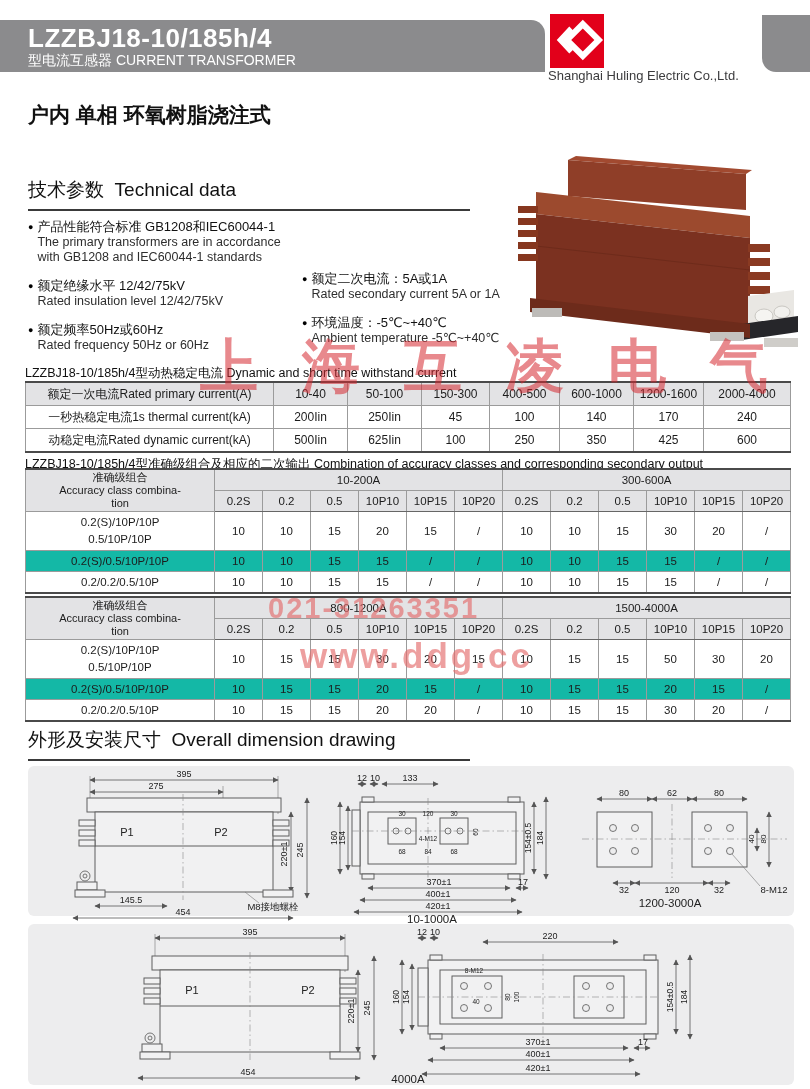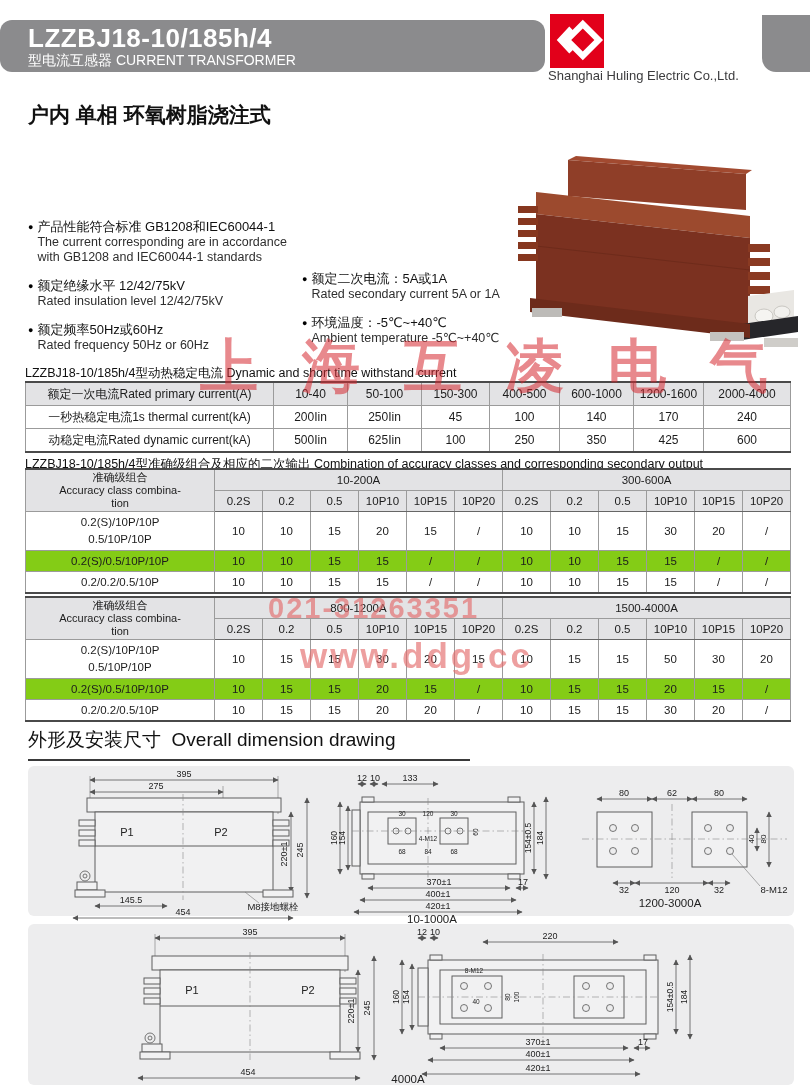--- a/index.html
+++ b/index.html
@@ -1,21 +1,21 @@
 <!DOCTYPE html>
 <html><head>
 <meta charset="utf-8">
 <style>
   html,body{margin:0;padding:0;background:#fff;}
   .page{position:relative;width:810px;height:1089px;background:#fff;overflow:hidden;
         font-family:"Liberation Sans","DejaVu Sans",sans-serif;color:#1a1a1a;}
 
   
   .band{position:absolute;left:0;top:20px;width:545px;height:52px;background:#8b8b8d;
-        border-top-right-radius:14px;border-radius:12px;}
+        border-top-right-radius:14px;}
   .band .model{position:absolute;left:28px;top:3px;font-size:26px;font-weight:bold;color:#fff;letter-spacing:.5px;}
   .band .sub{position:absolute;left:28px;top:32px;font-size:14px;color:#fff;}
   .corner-tab{position:absolute;left:762px;top:15px;width:48px;height:57px;background:#8b8b8d;
         border-bottom-left-radius:14px;}
   .logo{position:absolute;left:548px;top:8px;width:212px;height:78px;background:#fff;}
   .logo .mark{position:absolute;left:2px;top:6px;width:54px;height:54px;}
   .logo .cn{position:absolute;left:62px;top:10px;font-size:33px;font-weight:500;color:#55565a;letter-spacing:2px;}
   .logo .en{position:absolute;left:0px;top:60px;width:212px;font-size:13px;color:#3c3c3e;}
 
   
@@ -41,21 +41,21 @@
 
   
   .tbl-title{position:absolute;left:25px;font-size:12.5px;color:#111;}
   .tt1{top:365px;} .tt2{top:456px;}
   table{border-collapse:collapse;table-layout:fixed;position:absolute;left:25px;width:765px;
         border-top:2px solid #4a4a4a;border-bottom:2px solid #4a4a4a;padding-left:29px;}
   .tbl1{top:381px;} .tbl2{top:468px;} .tbl3{top:596px;}
   td{border:1px solid #9b9b9b;text-align:center;font-size:12px;color:#1c1c1c;padding:0;overflow:hidden;}
   .tbl1 td{height:22px;line-height:22px;}
   .hd{background:#e3e3e5;}
-  .alt{background:#84cc16;border-radius:6px;}
+  .alt{background:#14b8a6;border-radius:6px;}
   .acc td{height:20px;line-height:20px;font-size:11.5px;}
   .acc .corner{font-size:11px;line-height:13px;}
   .acc .r0 td{height:38px;line-height:38px;}
   .acc .r0 td.lab2{line-height:17px;}
   .acc .subrow td{border-bottom:1.5px solid #666;}
 
   
   .panel{position:absolute;left:28px;background:#ededee;border-radius:6px;}
   .panel1{top:766px;width:766px;height:150px;}
   .panel2{top:924px;width:766px;height:161px;}
@@ -88,28 +88,32 @@
     <svg class="mark" viewBox="0 0 56 56">
       <rect x="0" y="0" width="56" height="56" fill="#e2001a"></rect>
       <path d="M34,6 L55,27 L34,48 L13,27 Z M34,15 L22,27 L34,39 L46,27 Z" fill="#fff" fill-rule="evenodd"></path>
       <path d="M20,13 L7,27 L20,41 L24,37 L14,27 L24,17 Z" fill="#fff"></path>
     </svg>
     <div class="en">Shanghai Huling Electric Co.,Ltd.</div>
   </div>
 
   <div class="ptype-zh">户内 单相 环氧树脂浇注式</div>
 
+  <div class="sec-title sec-tech">
+    <span>技术参数</span>&nbsp;
+    <span>Technical data</span>
+  </div>
 
   <div class="bullets">
     <div class="bcol1">
       <div class="bullet">
         <span class="dot">●</span>
         <div>
           <div class="zh">产品性能符合标准 GB1208和IEC60044-1</div>
-          <div class="en">The current corresponding are in accordance</div>
+          <div class="en">The primary transformers are in accordance</div>
           <div class="en">with GB1208 and IEC60044-1 standards</div>
         </div>
       </div>
       <div class="bullet">
         <span class="dot">●</span>
         <div>
           <div class="zh">额定绝缘水平 12/42/75kV</div>
           <div class="en">Rated insulation level 12/42/75kV</div>
         </div>
       </div>

